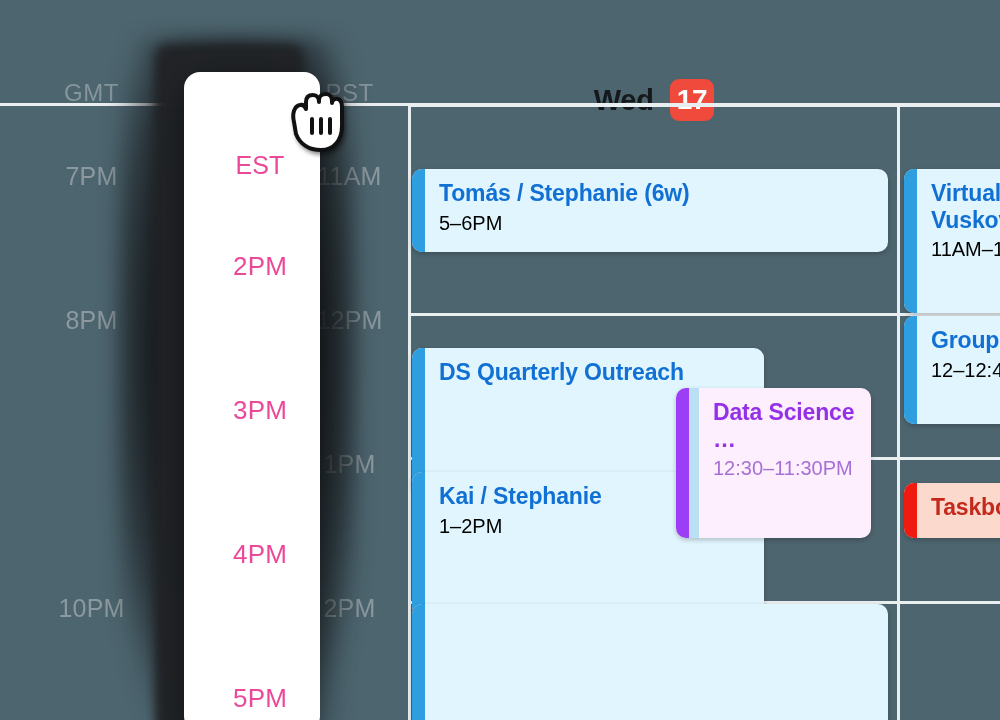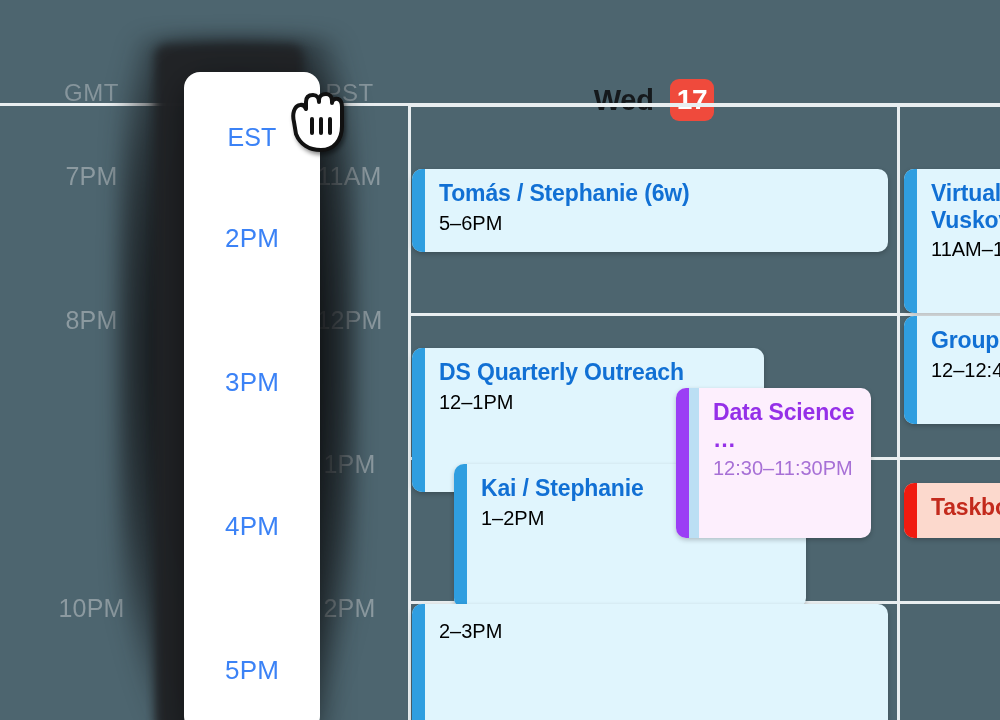--- a/index.html
+++ b/index.html
@@ -147,25 +147,26 @@
     opacity: 0.97;
   }
   .drag-card {
     position: absolute; left: 184px; top: 72px;
     width: 136px; height: 660px;
     background: #ffffff;
     border-radius: 16px;
     box-shadow: 0 10px 34px rgba(0,0,0,0.45);
   }
   .drag-card .slot {
-    position: absolute; left: 0; width: 136px;
+    position: absolute; left: 8px; width: 136px;
     height: 30px; line-height: 30px;
     text-align: center;
-    font-size: 26px; color: #3b82f6;
+    font-size: 26px; color: #ec4899;
     letter-spacing: 0.2px;
+    margin-top: 28px;
   }
   .drag-card .slot.label { font-size: 25px; }
 
   
   .cursor-grab {
     position: absolute; left: 288px; top: 92px;
     width: 58px; height: 62px;
     filter: drop-shadow(2px 3px 2px rgba(0,0,0,0.45));
   }
 </style>
@@ -212,36 +213,34 @@
       <div class="ev-body">
         <div class="ev-title">Tomás / Stephanie (6w)</div>
         <div class="ev-time">5–6PM</div>
       </div>
     </div>
 
     <div class="event ev-blue" style="left:4px; top:212px; width:352px; height:144px;margin-top:32px;">
       <div class="ev-stripe"></div>
       <div class="ev-body">
         <div class="ev-title">DS Quarterly Outreach</div>
-        <div class="ev-time">12–1PM</div>
-      </div>
-    </div>
-
-    <div class="event ev-blue" style="left:4px; top:360px; width:352px; height:144px;margin-left:42px;">
+      </div>
+    </div>
+
+    <div class="event ev-blue" style="left:4px; top:368px; width:352px; height:144px;">
       <div class="ev-stripe"></div>
       <div class="ev-body">
         <div class="ev-title">Kai / Stephanie</div>
         <div class="ev-time">1–2PM</div>
       </div>
     </div>
 
     <div class="event ev-blue" style="left:4px; top:500px; width:476px; height:144px;">
       <div class="ev-stripe"></div>
       <div class="ev-body">
-        <div class="ev-time">2–3PM</div>
       </div>
     </div>
 
     <div class="event ev-purple" style="left:268px; top:284px; width:195px; height:150px; z-index:5;">
       <div class="ev-stripe s1"></div>
       <div class="ev-stripe s2"></div>
       <div class="ev-body">
         <div class="ev-title wrap">Data Science …</div>
         <div class="ev-time">12:30–11:30PM</div>
       </div>

